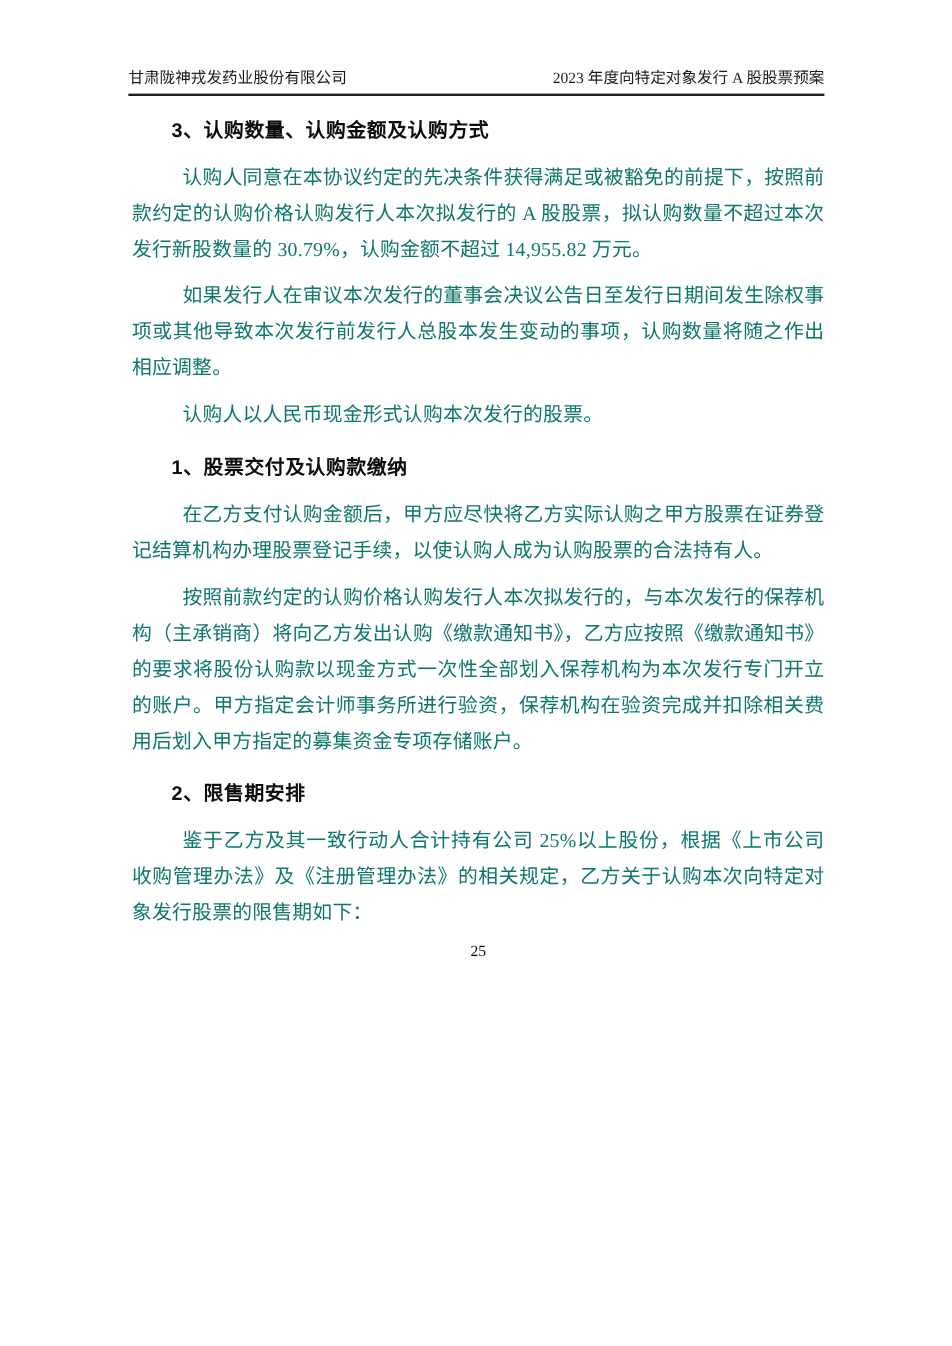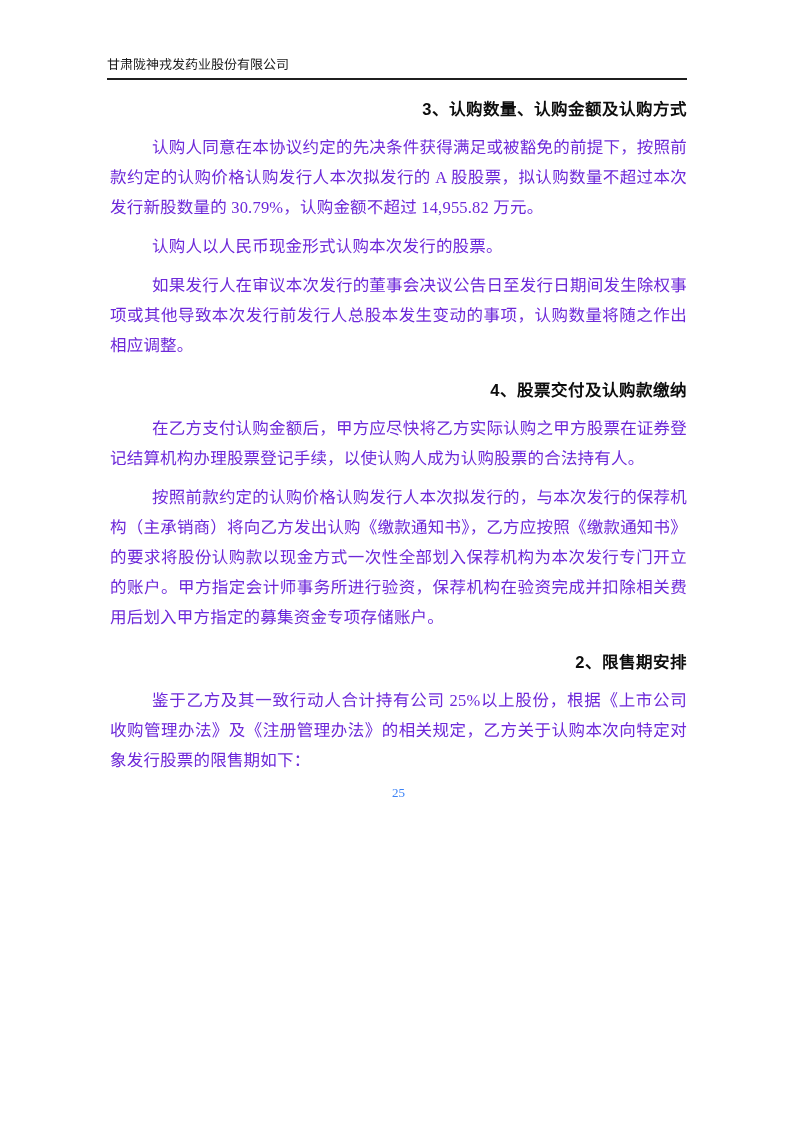--- a/index.html
+++ b/index.html
@@ -37,59 +37,59 @@
   }
   .doc-heading {
     font-family: "Liberation Sans", "DejaVu Sans", sans-serif;
     font-weight: 700;
     font-size: 16.5px;
     line-height: 30px;
     text-indent: 33px;
     margin: 14px 0 8px 0;
     color: #0d0d0d;
     letter-spacing: 0.5px;
-    text-align: right;
   }
   .doc-paragraph {
     font-size: 16.5px;
     line-height: 30px;
     text-indent: 42px;
     text-align: justify;
     margin: 9px 0;
-    color: #6d28d9;
+    color: #0f766e;
     letter-spacing: 0.2px;
   }
   .page-footer {
     margin-top: 4px;
     text-align: center;
     font-size: 13px;
-    color: #3b82f6;
+    color: #000000;
   }
 </style>
 </head>
 <body>
 
 <div class="page">
 
   <div class="page-header">
     <span>甘肃陇神戎发药业股份有限公司</span>
+    <span>2023 年度向特定对象发行 A 股股票预案</span>
   </div>
   <div class="header-rule"></div>
 
   <div class="doc-body">
 
     <div class="doc-heading">3、认购数量、认购金额及认购方式</div>
 
     <div class="doc-paragraph">认购人同意在本协议约定的先决条件获得满足或被豁免的前提下，按照前款约定的认购价格认购发行人本次拟发行的 A 股股票，拟认购数量不超过本次发行新股数量的 30.79%，认购金额不超过 14,955.82 万元。</div>
 
+    <div class="doc-paragraph">如果发行人在审议本次发行的董事会决议公告日至发行日期间发生除权事项或其他导致本次发行前发行人总股本发生变动的事项，认购数量将随之作出相应调整。</div>
+
     <div class="doc-paragraph">认购人以人民币现金形式认购本次发行的股票。</div>
 
-    <div class="doc-paragraph">如果发行人在审议本次发行的董事会决议公告日至发行日期间发生除权事项或其他导致本次发行前发行人总股本发生变动的事项，认购数量将随之作出相应调整。</div>
-
-    <div class="doc-heading">4、股票交付及认购款缴纳</div>
+    <div class="doc-heading">1、股票交付及认购款缴纳</div>
 
     <div class="doc-paragraph">在乙方支付认购金额后，甲方应尽快将乙方实际认购之甲方股票在证券登记结算机构办理股票登记手续，以使认购人成为认购股票的合法持有人。</div>
 
     <div class="doc-paragraph">按照前款约定的认购价格认购发行人本次拟发行的，与本次发行的保荐机构（主承销商）将向乙方发出认购《缴款通知书》，乙方应按照《缴款通知书》的要求将股份认购款以现金方式一次性全部划入保荐机构为本次发行专门开立的账户。甲方指定会计师事务所进行验资，保荐机构在验资完成并扣除相关费用后划入甲方指定的募集资金专项存储账户。</div>
 
 
     <div class="doc-heading">2、限售期安排</div>
 
     <div class="doc-paragraph">鉴于乙方及其一致行动人合计持有公司 25%以上股份，根据《上市公司收购管理办法》及《注册管理办法》的相关规定，乙方关于认购本次向特定对象发行股票的限售期如下：</div>
 

